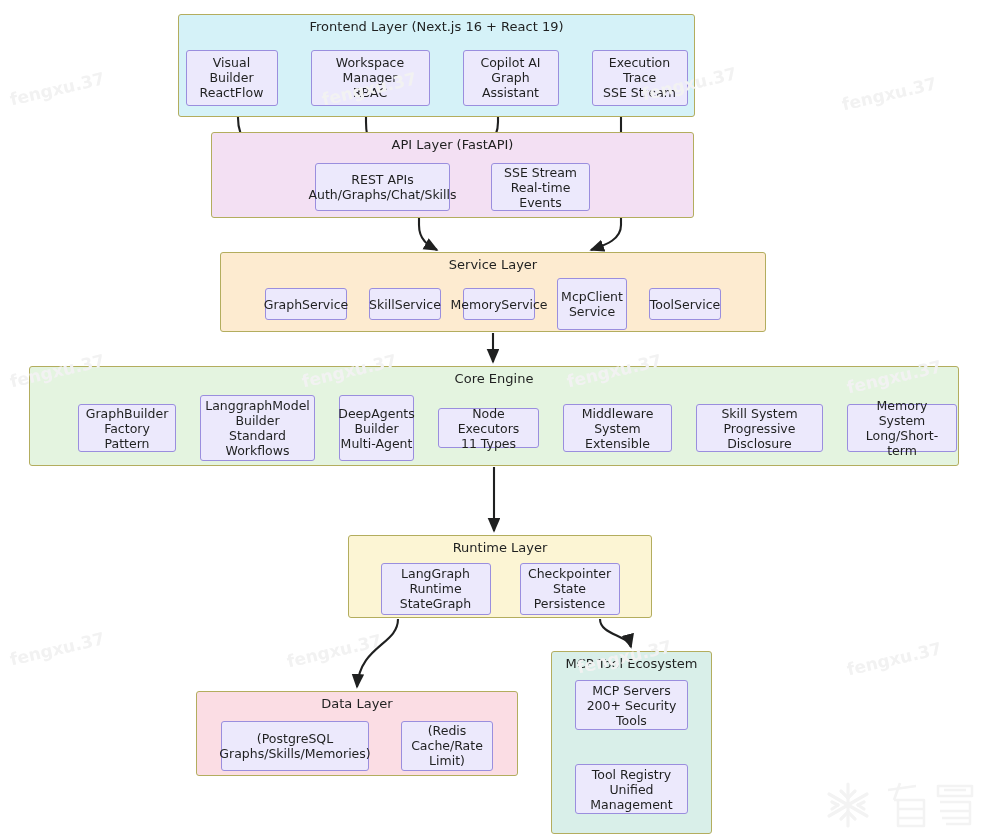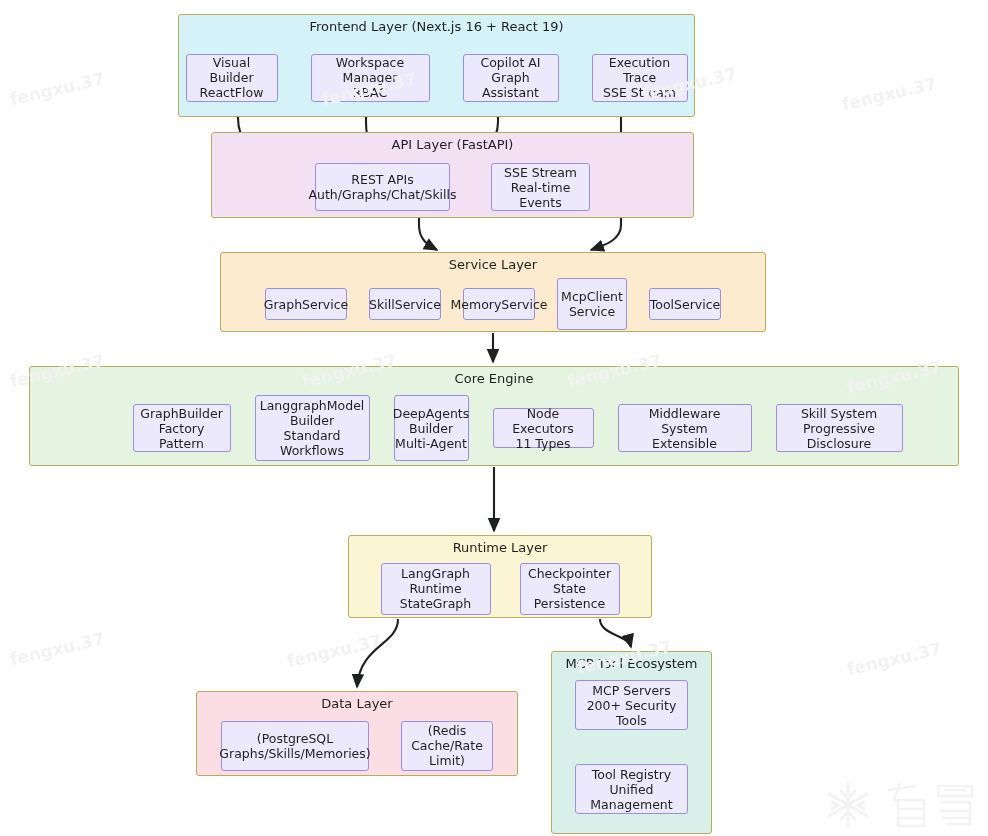--- a/index.html
+++ b/index.html
@@ -43,39 +43,39 @@
     box-sizing:border-box;
     background:#ece9fc;border:1px solid #9a8ede;border-radius:3px;
     display:flex;align-items:center;justify-content:center;
     text-align:center;font-size:12.5px;line-height:15px;
     color:#1f2020;white-space:pre-line;padding:4px 6px;
   }
 
   
   #layer-frontend{left:178px;top:14px;width:517px;height:103px;background:#d5f2f8;}
   #layer-frontend .nodes{gap:33px;}
-  #layer-frontend .node{height:48px;}
+  #layer-frontend .node{height:56px;}
   #fe-0{width:92px;} #fe-1{width:119px;} #fe-2{width:96px;} #fe-3{width:96px;}
 
   #layer-api{left:211px;top:132px;width:483px;height:86px;background:#f3e0f3;}
   #layer-api .nodes{gap:41px;}
   #layer-api .node{height:48px;}
   #api-0{width:135px;} #api-1{width:99px;}
 
   #layer-service{left:220px;top:252px;width:546px;height:80px;background:#fdebd0;}
   #layer-service .nodes{gap:22px;align-items:center;}
   #sv-0{width:82px;height:32px;} #sv-1{width:72px;height:32px;}
   #sv-2{width:72px;height:32px;} #sv-3{width:70px;height:52px;}
   #sv-4{width:72px;height:32px;}
 
   #layer-core{left:29px;top:366px;width:930px;height:100px;background:#e4f4e0;}
   #layer-core .nodes{gap:24px;padding-left:47px;}
   #ce-0{width:98px;height:48px;} #ce-1{width:115px;height:66px;}
   #ce-2{width:75px;height:66px;} #ce-3{width:101px;height:40px;}
-  #ce-4{width:134px;height:48px;} #ce-5{width:127px;height:48px;}
+  #ce-4{width:109px;height:48px;} #ce-5{width:127px;height:48px;}
   #ce-6{width:110px;height:48px;}
 
   #layer-runtime{left:348px;top:535px;width:304px;height:83px;background:#fcf5d4;}
   #layer-runtime .nodes{gap:29px;}
   #rt-0{width:110px;height:52px;} #rt-1{width:100px;height:52px;}
 
   #layer-data{left:196px;top:691px;width:322px;height:85px;background:#fbdde4;}
   #layer-data .nodes{gap:32px;}
   #dl-0{width:148px;height:50px;} #dl-1{width:92px;height:50px;}
 
@@ -160,20 +160,22 @@
 Standard Workflows</div>
       <div class="node" id="ce-2">DeepAgents
 Builder
 Multi-Agent</div>
       <div class="node" id="ce-3">Node Executors
 11 Types</div>
       <div class="node" id="ce-4">Middleware System
 Extensible</div>
       <div class="node" id="ce-5">Skill System
 Progressive Disclosure</div>
+      <div class="node" id="ce-6">Memory System
+Long/Short-term</div>
     </div>
   </div>
 
   <div class="layer" id="layer-runtime">
     <div class="layer-title">Runtime Layer</div>
     <div class="nodes">
       <div class="node" id="rt-0">LangGraph Runtime
 StateGraph</div>
       <div class="node" id="rt-1">Checkpointer
 State Persistence</div>

